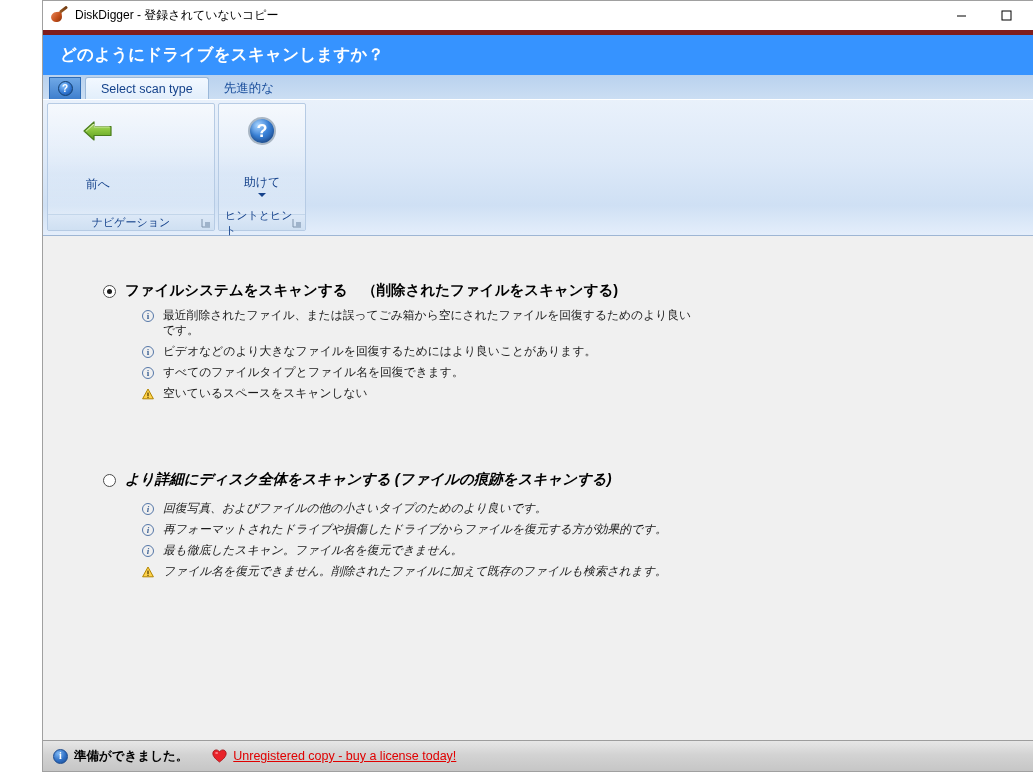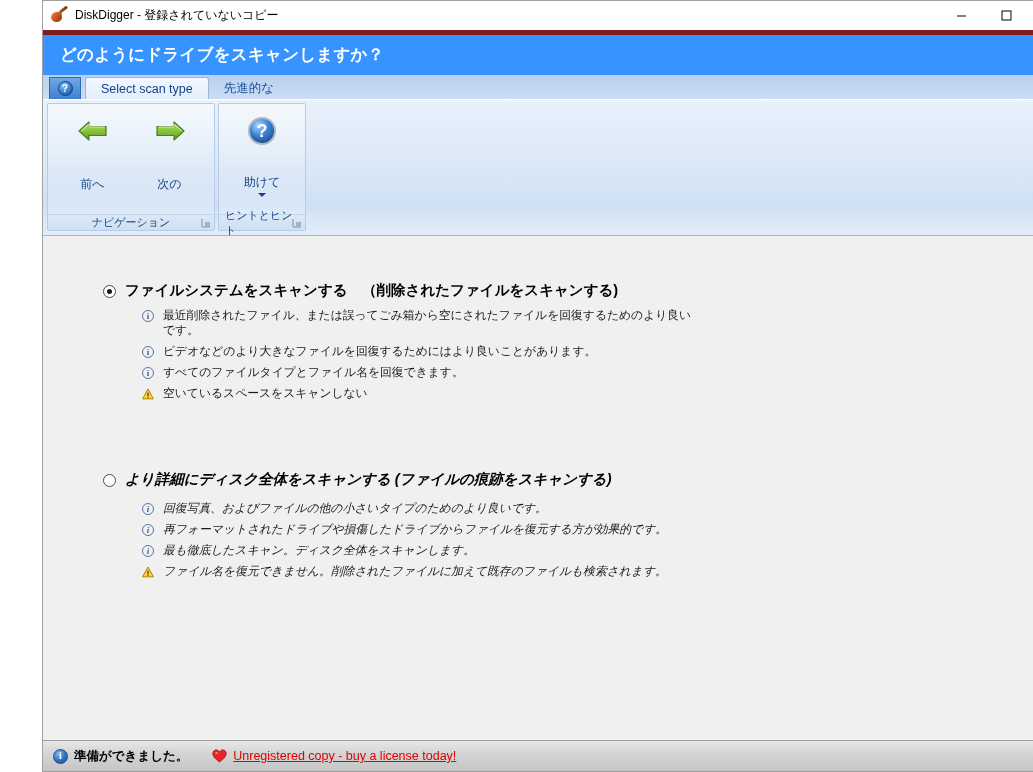--- a/index.html
+++ b/index.html
@@ -399,36 +399,20 @@
                     <stop offset="45%" stop-color="#8cc63f"></stop>
                     <stop offset="100%" stop-color="#5c9e20"></stop>
                   </linearGradient>
                 </defs>
                 <path d="M3 15 L13 6 L13 10.5 L30 10.5 L30 19.5 L13 19.5 L13 24 Z" fill="url(#gl)" stroke="#4a7d1c" stroke-width="1.2" stroke-linejoin="round"></path>
                 <path d="M5.2 15 L13 8 L13 10.9 L28.6 10.9" fill="none" stroke="#e2f4c0" stroke-width="1" opacity="0.85"></path>
               </svg>
             </div>
             <span class="rlabel">前へ</span>
           </div>
-          <div class="rbtn">
-            <div class="icoslot">
-              <svg width="34" height="30" viewBox="0 0 34 30">
-                <defs>
-                  <linearGradient id="gr" x1="0" y1="0" x2="0" y2="1">
-                    <stop offset="0%" stop-color="#b7e07a"></stop>
-                    <stop offset="45%" stop-color="#8cc63f"></stop>
-                    <stop offset="100%" stop-color="#5c9e20"></stop>
-                  </linearGradient>
-                </defs>
-                <path d="M31 15 L21 6 L21 10.5 L4 10.5 L4 19.5 L21 19.5 L21 24 Z" fill="url(#gr)" stroke="#4a7d1c" stroke-width="1.2" stroke-linejoin="round"></path>
-                <path d="M28.8 15 L21 8 L21 10.9 L5.4 10.9" fill="none" stroke="#e2f4c0" stroke-width="1" opacity="0.85"></path>
-              </svg>
-            </div>
-            <span class="rlabel">次の</span>
-          </div>
         </div>
         <div class="rgroup-title">
           <span>ナビゲーション</span>
           <span class="dialog-launcher">
             <svg width="10" height="10" viewBox="0 0 10 10">
               <path d="M1 1 L1 9 L9 9" fill="none" stroke="#7f93ab" stroke-width="1"></path>
               <rect x="4" y="4" width="5" height="5" fill="#9fb3ca"></rect>
             </svg>
           </span>
         </div>
@@ -500,21 +484,21 @@
         <div class="bullet">
           <span class="bico info">i</span>
           <span class="btext">回復写真、およびファイルの他の小さいタイプのためのより良いです。</span>
         </div>
         <div class="bullet">
           <span class="bico info">i</span>
           <span class="btext">再フォーマットされたドライブや損傷したドライブからファイルを復元する方が効果的です。</span>
         </div>
         <div class="bullet">
           <span class="bico info">i</span>
-          <span class="btext">最も徹底したスキャン。ディスク全体をスキャンします。</span>
+          <span class="btext">最も徹底したスキャン。ファイル名を復元できません。</span>
         </div>
         <div class="bullet">
           <span class="bico warn">
             <svg width="12" height="12" viewBox="0 0 12 12">
               <path d="M6 1 L11.4 10.8 L0.6 10.8 Z" fill="#ffd24a" stroke="#b08400" stroke-width="1" stroke-linejoin="round"></path>
               <rect x="5.4" y="4.6" width="1.2" height="3.4" fill="#4a3500"></rect>
               <rect x="5.4" y="8.7" width="1.2" height="1.2" fill="#4a3500"></rect>
             </svg>
           </span>
           <span class="btext" style="max-width:600px;">ファイル名を復元できません。削除されたファイルに加えて既存のファイルも検索されます。</span>

